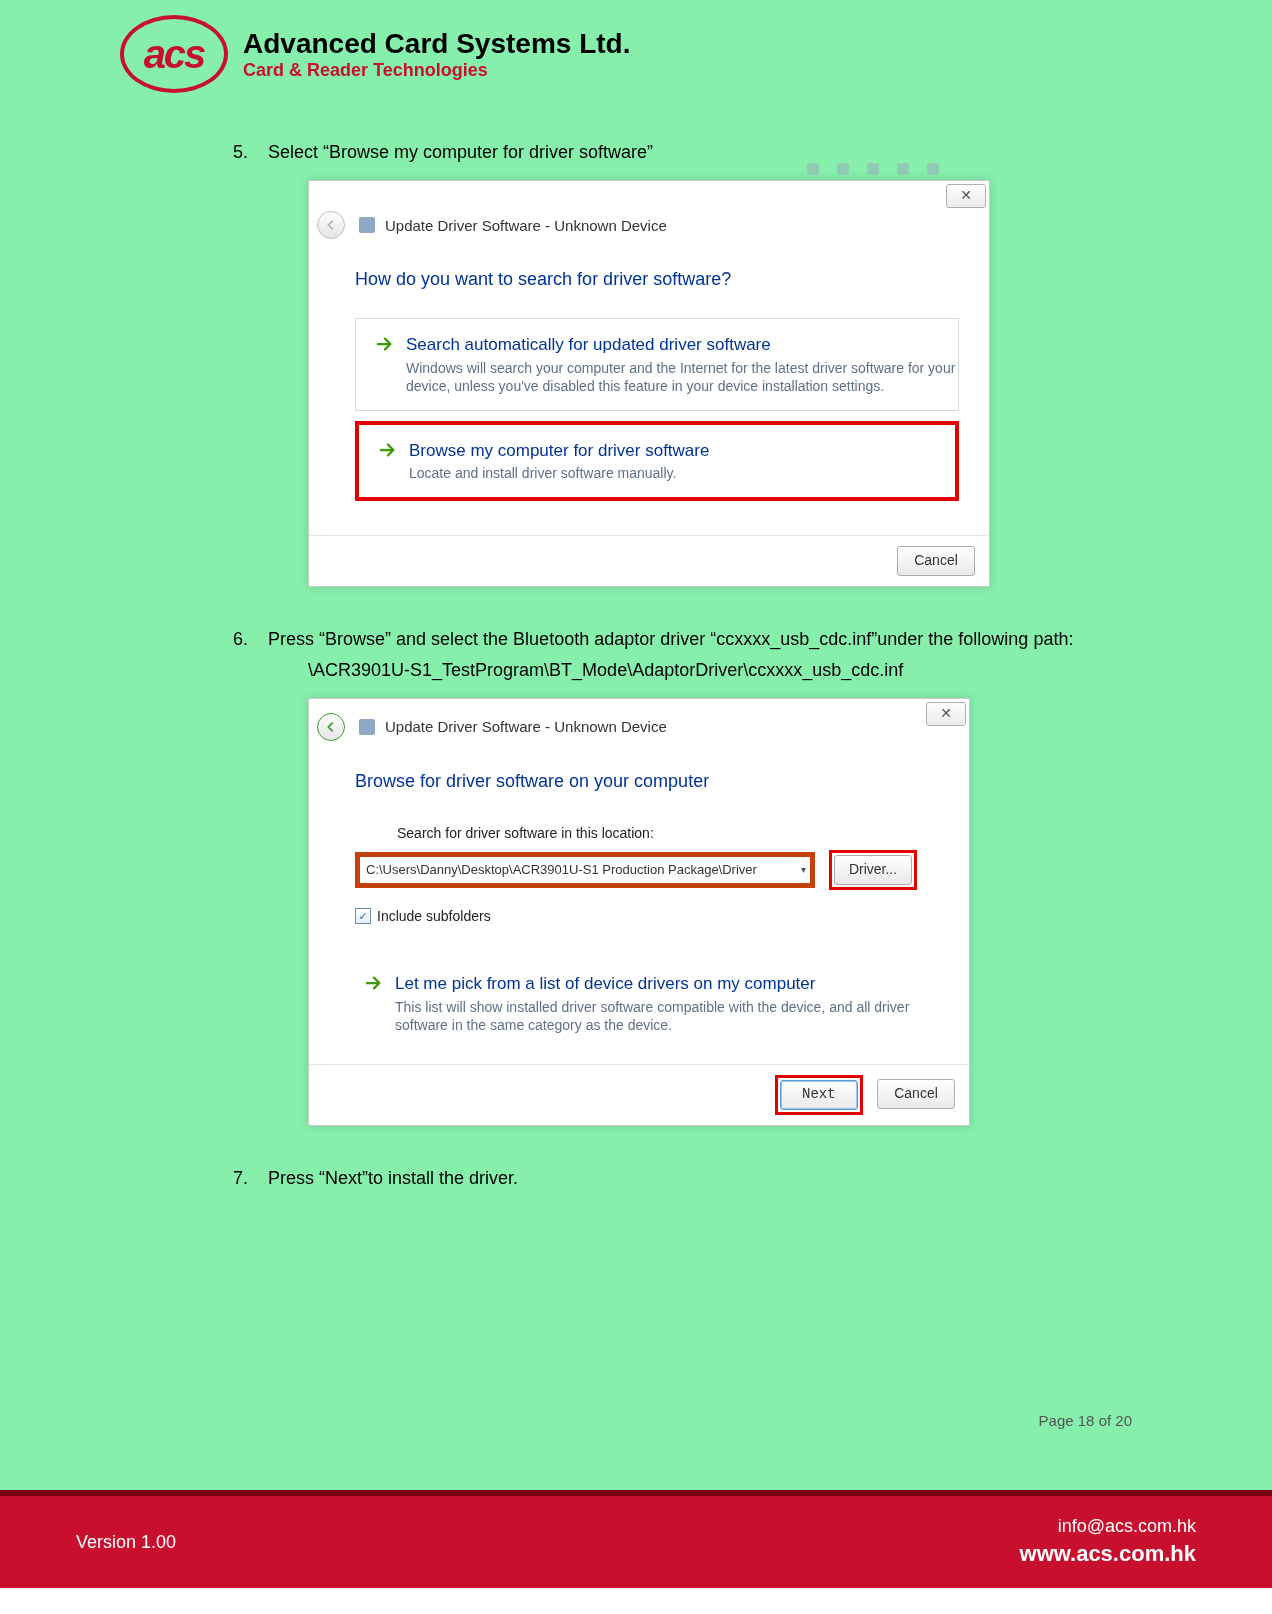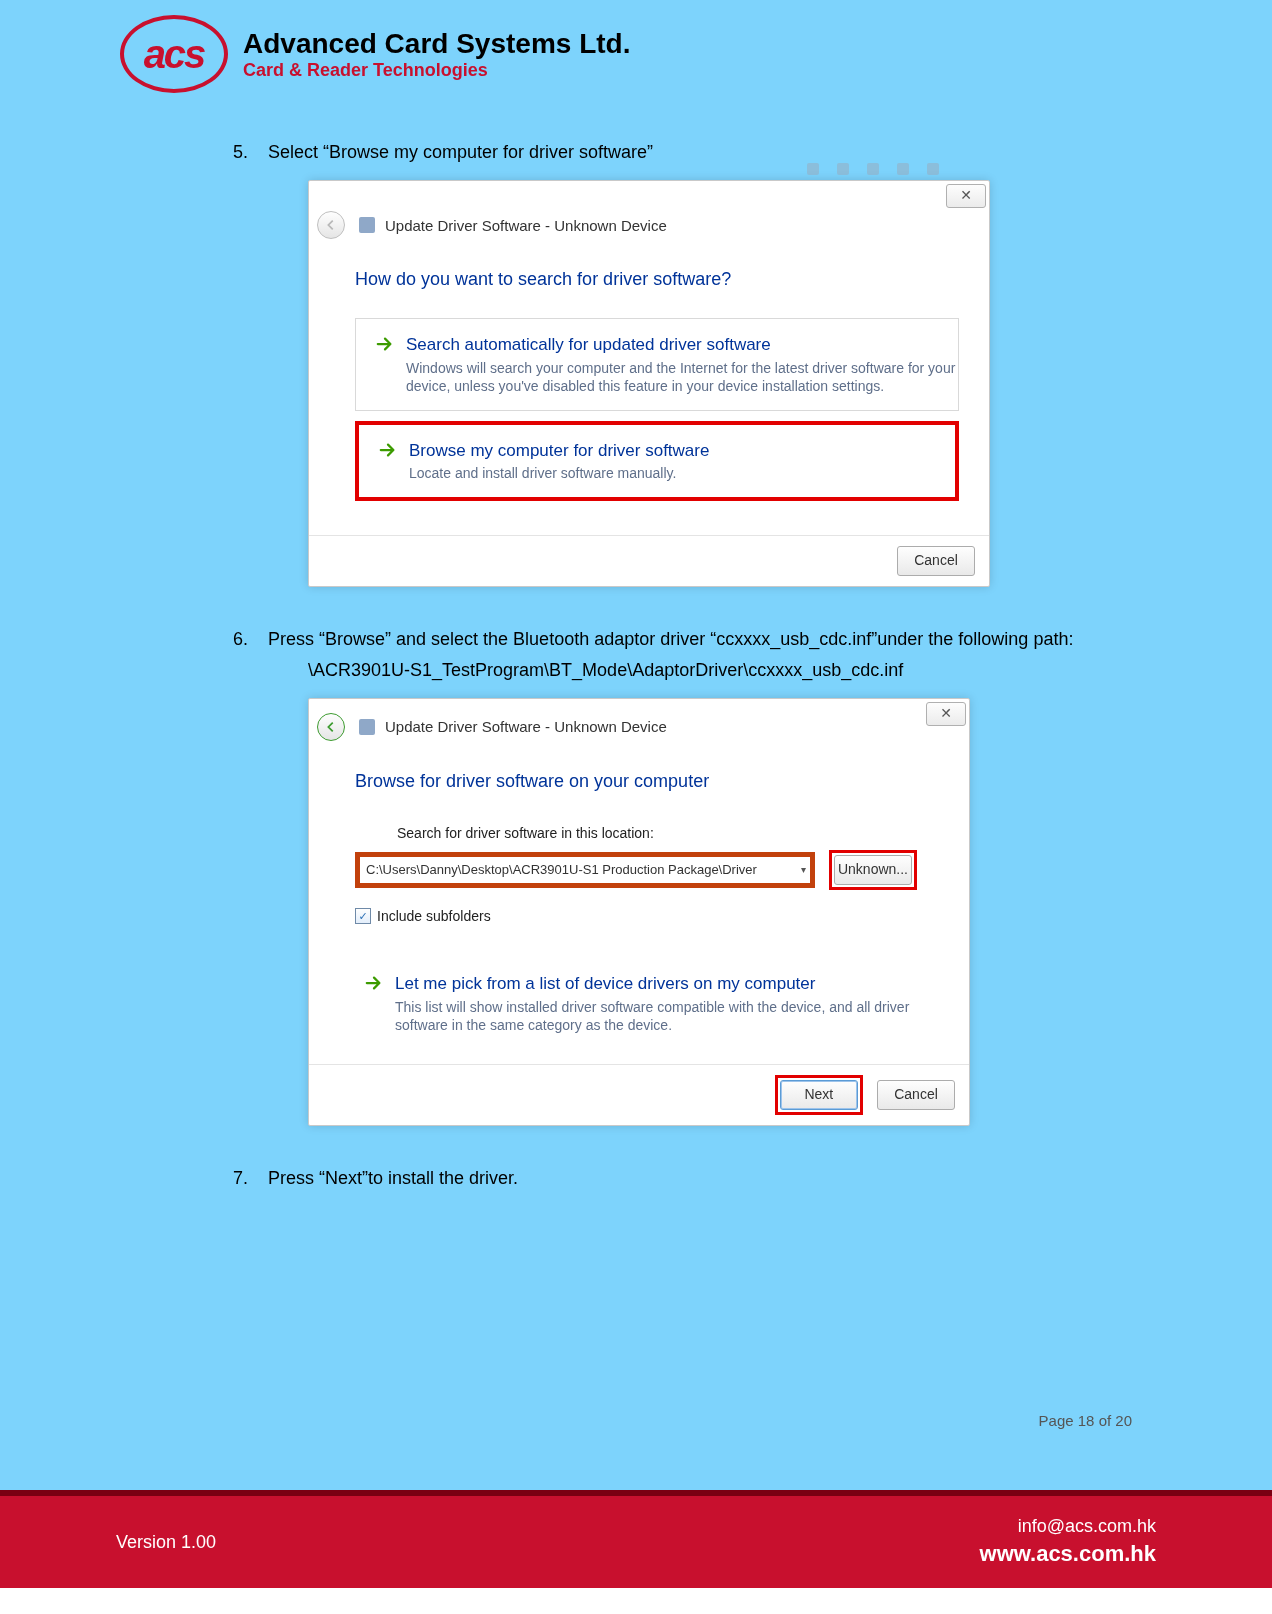--- a/index.html
+++ b/index.html
@@ -1,16 +1,16 @@
 <!DOCTYPE html>
 <html><head>
 <meta charset="utf-8">
 <style>
   body { margin:0; background:#fff; font-family:Arial,Helvetica,sans-serif; color:#000; }
-  .page { width:1272px; height:1614px; margin:0 auto; position:relative; background:#7dd3fc; }
+  .page { width:1272px; height:1614px; margin:0 auto; position:relative; background:#86efac; }
   .header { position:absolute; left:120px; top:15px; display:flex; align-items:center; }
   .logo { width:100px; height:70px; border:4px solid #c8102e; border-radius:50%/50%; display:flex; align-items:center; justify-content:center; }
   .logo-text { font-weight:bold; font-style:italic; font-size:40px; color:#c8102e; letter-spacing:-2px; }
   .company { margin-left:15px; }
   .company-name { font-size:28px; font-weight:bold; color:#000; }
   .company-tag { font-size:18px; color:#c8102e; font-weight:bold; }
   .content { position:absolute; left:233px; top:140px; width:920px; font-size:18px; line-height:1.4; }
   ol.steps { list-style:none; margin:0; padding:0; }
   ol.steps>li { margin-bottom:20px; padding-left:35px; position:relative; }
   ol.steps>li .num { position:absolute; left:0; top:0; }
@@ -26,35 +26,35 @@
   .dlg-title { color:#333; font-size:15px; }
   .dlg-body { padding:10px 30px 24px 46px; }
   .dlg-heading { color:#003399; font-size:18px; margin:6px 0 26px 0; }
   .option-box { border:1px solid #d9d9d9; padding:14px 0 14px 20px; margin:10px 0; display:flex; align-items:flex-start; gap:12px; cursor:pointer; }
   .option-box.highlight { border:4px solid #e20000; }
   .arrow-ico { width:18px; height:18px; flex-shrink:0; margin-top:2px; }
   .opt-title { color:#003399; font-size:17px; margin-bottom:2px; }
   .opt-desc { color:#5f6f8a; font-size:14px; line-height:1.3; }
   .dlg-footer { border-top:1px solid #e4e4e4; padding:10px 14px; text-align:right; }
   .win-btn { display:inline-block; min-width:76px; height:28px; line-height:26px; text-align:center; font-size:14px; color:#333; background:linear-gradient(#fefefe,#e9e9e9); border:1px solid #acacac; border-radius:3px; margin-left:10px; cursor:pointer; }
-  .win-btn.primary { border-color:#5b9bd5; box-shadow:inset 0 0 0 1px #9cc3eb; }
+  .win-btn.primary { border-color:#5b9bd5; box-shadow:inset 0 0 0 1px #9cc3eb;font-family:Liberation Mono, monospace; }
   .hl-box { display:inline-block; border:3px solid #e20000; padding:2px; }
   .form-row { margin:6px 0 14px 0; }
   .path-input { width:420px; height:26px; border:5px solid #c2410c; padding:0 24px 0 6px; font-size:13px; color:#333; background:#fff; display:inline-flex; align-items:center; position:relative; }
   .path-input .dd { position:absolute; right:4px; top:50%; transform:translateY(-50%); font-size:10px; color:#555; }
   .sub-label { font-size:14px; color:#222; margin-bottom:4px; display:block;margin-left:42px; }
   .chk { display:inline-flex; align-items:center; gap:6px; font-size:14px; color:#222; }
   .chk-box { width:14px; height:14px; border:1px solid #6f8aa8; background:linear-gradient(#fefefe,#e3eefb); display:inline-flex; align-items:center; justify-content:center; font-size:11px; color:#2a6fb4; }
   .link-option { margin-top:40px; display:flex; align-items:flex-start; gap:12px; padding:6px 10px; }
   .step6-path { margin:6px 0 6px 40px; font-size:18px; }
   .just { text-align:justify; text-justify:inter-word; }
   .page-num { position:absolute; right:140px; bottom:185px; font-size:15px; color:#555; }
   .footer-band { position:absolute; left:0; bottom:0; width:100%; }
   .band-top { height:6px; background:#7a0012; }
-  .band-main { height:92px; background:#c8102e; color:#fff; display:flex; align-items:center; justify-content:space-between; padding:0 116px; font-size:18px; }
+  .band-main { height:92px; background:#c8102e; color:#fff; display:flex; align-items:center; justify-content:space-between; padding:0 76px; font-size:18px; }
   .band-main .right { text-align:right; line-height:1.4; }
   .band-main .right .url { font-weight:bold; font-size:22px; }
   .band-bottom { height:26px; background:#fff; }
 </style>
 </head>
 <body>
 
 <div class="page">
   <div class="header">
     <div class="logo">
@@ -139,21 +139,21 @@
           <div class="dlg-body">
             <div class="dlg-heading" style="margin-bottom:30px;">Browse for driver software on your computer</div>
 
             <span class="sub-label">Search for driver software in this location:</span>
             <div class="form-row" style="display:flex;align-items:center;gap:14px;">
               <span class="path-input">
                 <span>C:\Users\Danny\Desktop\ACR3901U-S1 Production Package\Driver</span>
                 <span class="dd">▾</span>
               </span>
               <span class="hl-box">
-                <span class="win-btn" style="margin:0;">Unknown...</span>
+                <span class="win-btn" style="margin:0;">Driver...</span>
               </span>
             </div>
             <label class="chk">
               <span class="chk-box">✓</span>
               <span>Include subfolders</span>
             </label>
 
             <div class="link-option">
               <svg class="arrow-ico" viewBox="0 0 20 20">
                   <path d="M2 10h12M10 4l6 6-6 6" fill="none" stroke="#3c9b00" stroke-width="2.5" stroke-linecap="round" stroke-linejoin="round"></path>

